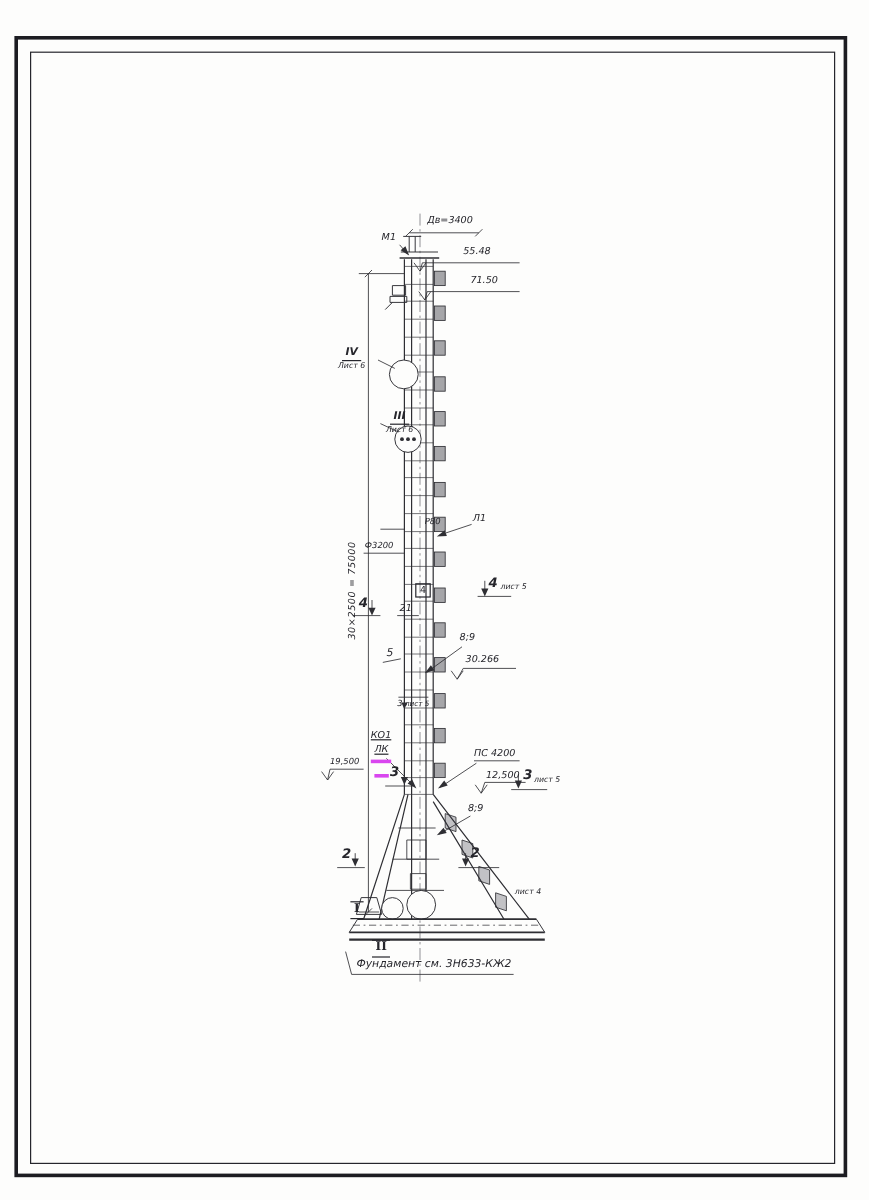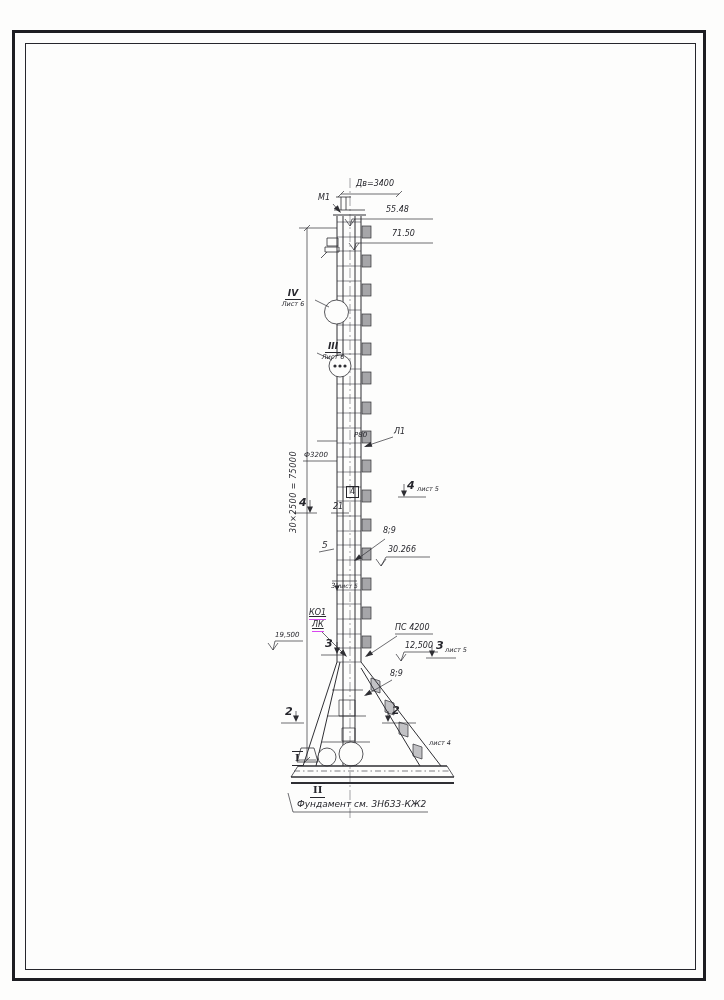--- a/index.html
+++ b/index.html
@@ -12,21 +12,21 @@
        border:1.5px solid #26262c;box-sizing:border-box;}
   svg.linework{position:absolute;left:0;top:0;pointer-events:none;}
 
   .lbl{position:absolute;font-family:"DejaVu Sans",sans-serif;font-style:italic;
        color:#26262c;white-space:nowrap;line-height:1;}
   .s65{font-size:6.5px;}
   .s7{font-size:7px;}
   .s8{font-size:8px;}
   .s9{font-size:9px;}
   .cut{font-size:11px;font-weight:bold;}
-  .u{border-bottom:1px solid #d946ef;padding-bottom:2px;text-decoration:underline;}
+  .u{border-bottom:3px solid #d946ef;padding-bottom:16px;text-decoration:underline;}
   .frac{text-align:center;}
   .frac .num{font-weight:bold;font-size:9px;border-bottom:1px solid #26262c;
        padding:0 3px 1px;display:inline-block;font-style:italic;}
   .frac .den{font-size:6.5px;display:block;margin-top:1px;}
   .box{border:1px solid #26262c;width:11px;height:10px;text-align:center;
        font-size:8px;font-style:normal;line-height:10px;}
   .roman{font-family:"DejaVu Serif",serif;font-weight:bold;font-size:10px;
        font-style:normal;border-top:1.5px solid #26262c;border-bottom:1.5px solid #26262c;
        padding:0 3px;line-height:1.25;}
   .vtext{transform:rotate(-90deg);transform-origin:center center;font-size:8px;

